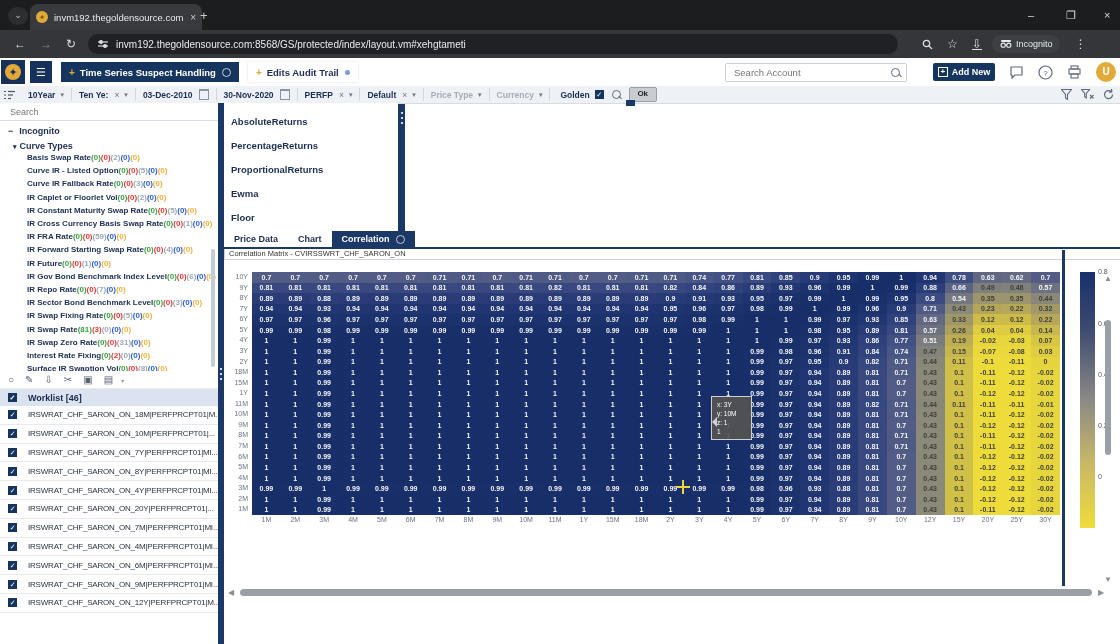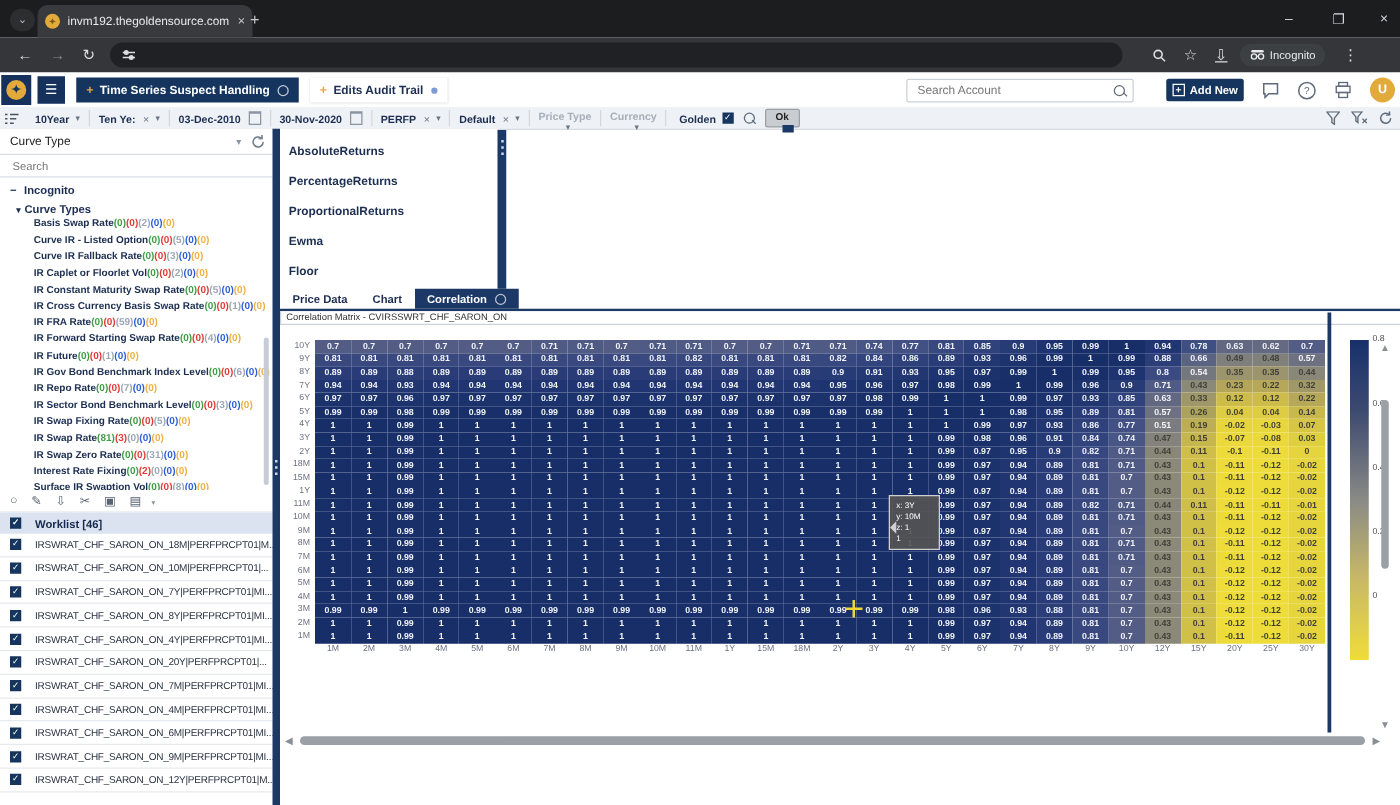--- a/index.html
+++ b/index.html
@@ -48,21 +48,21 @@
     display:flex;align-items:center;justify-content:center;margin-left:26px;border-radius:2px;}
   #addnew .bx{width:8px;height:8px;border:1px solid #fff;margin-right:4px;font-size:8px;line-height:7px;text-align:center;}
   .hico{margin-left:14px;color:#5f6b7a;}
   #avatar{width:20px;height:20px;border-radius:50%;background:#e2a93b;color:#fff;font-weight:bold;
     font-size:10px;text-align:center;line-height:20px;margin:0 4px 0 14px;}
   
   #filterbar{left:0;top:86px;width:1120px;height:17px;background:#eef1f5;border-bottom:1px solid #d8dce2;
     display:flex;align-items:center;font-size:8.5px;}
   .chip{display:flex;align-items:center;height:13px;padding:0 7px;border-right:1px solid #d3d8de;
     color:#1c2e52;font-weight:bold;white-space:nowrap;}
-  .chip.dis{color:#a7aeb8;flex-direction:column;}
+  .chip.dis{color:#a7aeb8;}
   .chip .cx{color:#6b7685;margin-left:6px;font-weight:normal;}
   .chip .cv{color:#6b7685;margin-left:5px;font-size:7px;font-weight:normal;}
   .cal{width:8px;height:8px;border:1px solid #8a94a2;border-top:2.5px solid #8a94a2;margin-left:6px;}
   .cb{width:9px;height:9px;background:#15355f;color:#fff;font-size:7px;line-height:9px;text-align:center;margin-left:5px;}
   .mag{position:relative;width:7px;height:7px;border:1.4px solid #5f6b7a;border-radius:50%;margin-left:8px;}
   .mag:after{content:"";position:absolute;left:5.5px;top:6px;width:4px;height:1.4px;background:#5f6b7a;transform:rotate(45deg);}
   #okbtn{margin-left:8px;width:26px;height:13px;background:#c9ccd1;border:1px solid #9aa0a8;border-radius:2px;
     color:#222;font-weight:bold;font-size:8px;text-align:center;line-height:12px;}
   #fright{margin-left:auto;display:flex;align-items:center;margin-right:6px;color:#5f6b7a;}
   #fright svg{margin-left:9px;}
@@ -157,20 +157,21 @@
       <span class="sliders">
         <svg width="10" height="10" viewBox="0 0 10 10">
             <g stroke="#dadce0" stroke-width="1.2">
               <line x1="0" y1="3" x2="10" y2="3"></line>
               <line x1="0" y1="7" x2="10" y2="7"></line>
               <circle cx="3" cy="3" r="1.4" fill="#dadce0"></circle>
               <circle cx="7" cy="7" r="1.4" fill="#dadce0"></circle>
             </g>
           </svg>
       </span>
+      <span>invm192.thegoldensource.com:8568/GS/protected/index/layout.vm#xehgtameti</span>
     </div>
     <div id="omniright">
       <span class="bic">
         <svg width="11" height="11" viewBox="0 0 11 11">
             <circle cx="4.5" cy="4.5" r="3.2" fill="none" stroke="#dadce0" stroke-width="1.3"></circle>
             <line x1="7" y1="7" x2="10" y2="10" stroke="#dadce0" stroke-width="1.3"></line>
           </svg>
       </span>
       <span class="bic">☆</span>
       <span class="bic" style="border-bottom:1.5px solid #dadce0;line-height:10px;">⇩</span>
@@ -294,28 +295,20 @@
           <path d="M9 6 l3.5 3.5 M12.5 6 L9 9.5" stroke="#5f6b7a" stroke-width="1.1"></path>
         </svg>
       <svg width="11" height="11" viewBox="0 0 11 11">
           <path d="M9.5 5.5 a4 4 0 1 1 -1.2 -2.8" fill="none" stroke="#5f6b7a" stroke-width="1.2"></path>
           <path d="M8.5 0 l0.2 2.9 -2.9 0.2" fill="none" stroke="#5f6b7a" stroke-width="1.2"></path>
         </svg>
     </div>
   </div>
 
   <div class="abs" id="leftpanel">
-    <div id="ctrow">
-      <span class="lbl">Curve Type</span>
-      <span class="cv">▾</span>
-      <svg width="11" height="11" viewBox="0 0 11 11" style="margin-right:6px;">
-          <path d="M9.5 5.5 a4 4 0 1 1 -1.2 -2.8" fill="none" stroke="#6d7989" stroke-width="1.2"></path>
-          <path d="M8.5 0 l0.2 2.9 -2.9 0.2" fill="none" stroke="#6d7989" stroke-width="1.2"></path>
-        </svg>
-    </div>
     <div id="searchrow">
       <input placeholder="Search" style="">
     </div>
     <div id="tree">
       <div class="thead"><span style="margin-right:6px;">−</span><span>Incognito</span></div>
       <div class="thead" style="margin-left:13px;"><span style="margin-right:3px;font-size:7px;">▾</span><span>Curve Types</span></div>
       <div id="treelist">
           <div class="titem"><span>Basis Swap Rate</span><span class="cnt" style="color: rgb(63, 157, 68);">(0)</span><span class="cnt" style="color: rgb(226, 59, 54);">(0)</span><span class="cnt" style="color: rgb(154, 167, 181);">(2)</span><span class="cnt" style="color: rgb(43, 95, 217);">(0)</span><span class="cnt" style="color: rgb(239, 176, 65);">(0)</span></div>
           <div class="titem"><span>Curve IR - Listed Option</span><span class="cnt" style="color: rgb(63, 157, 68);">(0)</span><span class="cnt" style="color: rgb(226, 59, 54);">(0)</span><span class="cnt" style="color: rgb(154, 167, 181);">(5)</span><span class="cnt" style="color: rgb(43, 95, 217);">(0)</span><span class="cnt" style="color: rgb(239, 176, 65);">(0)</span></div>
           <div class="titem"><span>Curve IR Fallback Rate</span><span class="cnt" style="color: rgb(63, 157, 68);">(0)</span><span class="cnt" style="color: rgb(226, 59, 54);">(0)</span><span class="cnt" style="color: rgb(154, 167, 181);">(3)</span><span class="cnt" style="color: rgb(43, 95, 217);">(0)</span><span class="cnt" style="color: rgb(239, 176, 65);">(0)</span></div>

